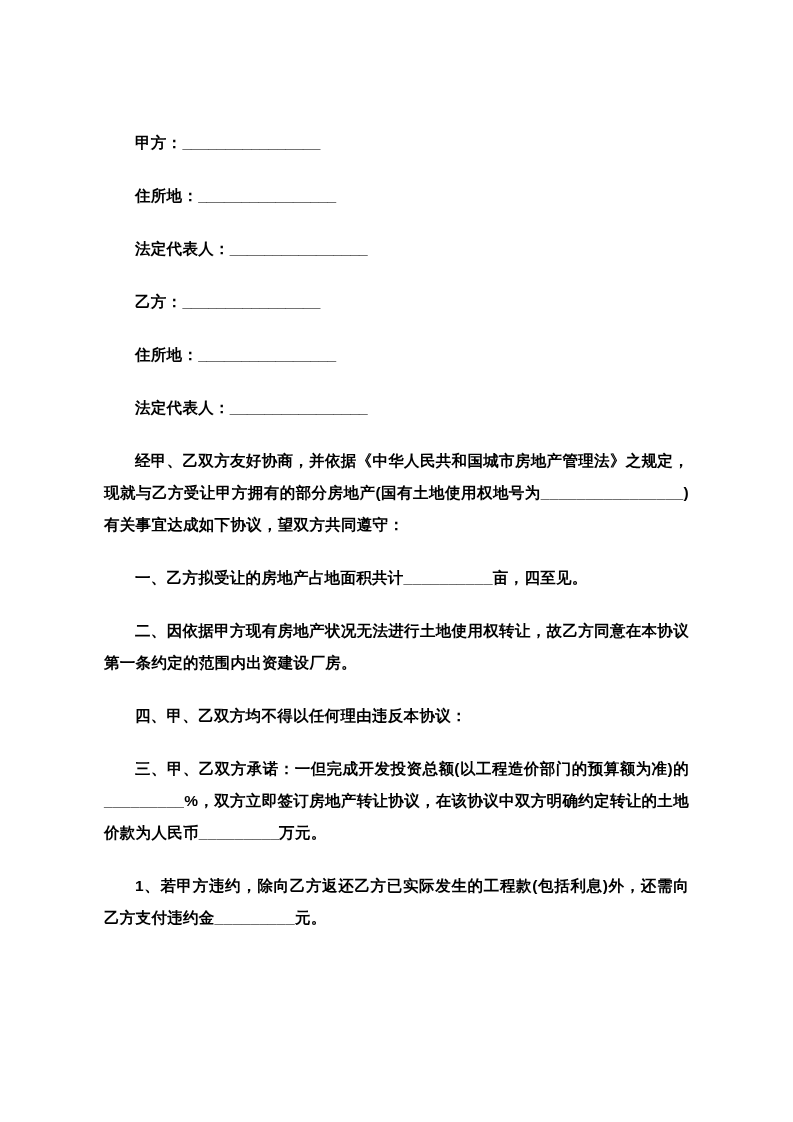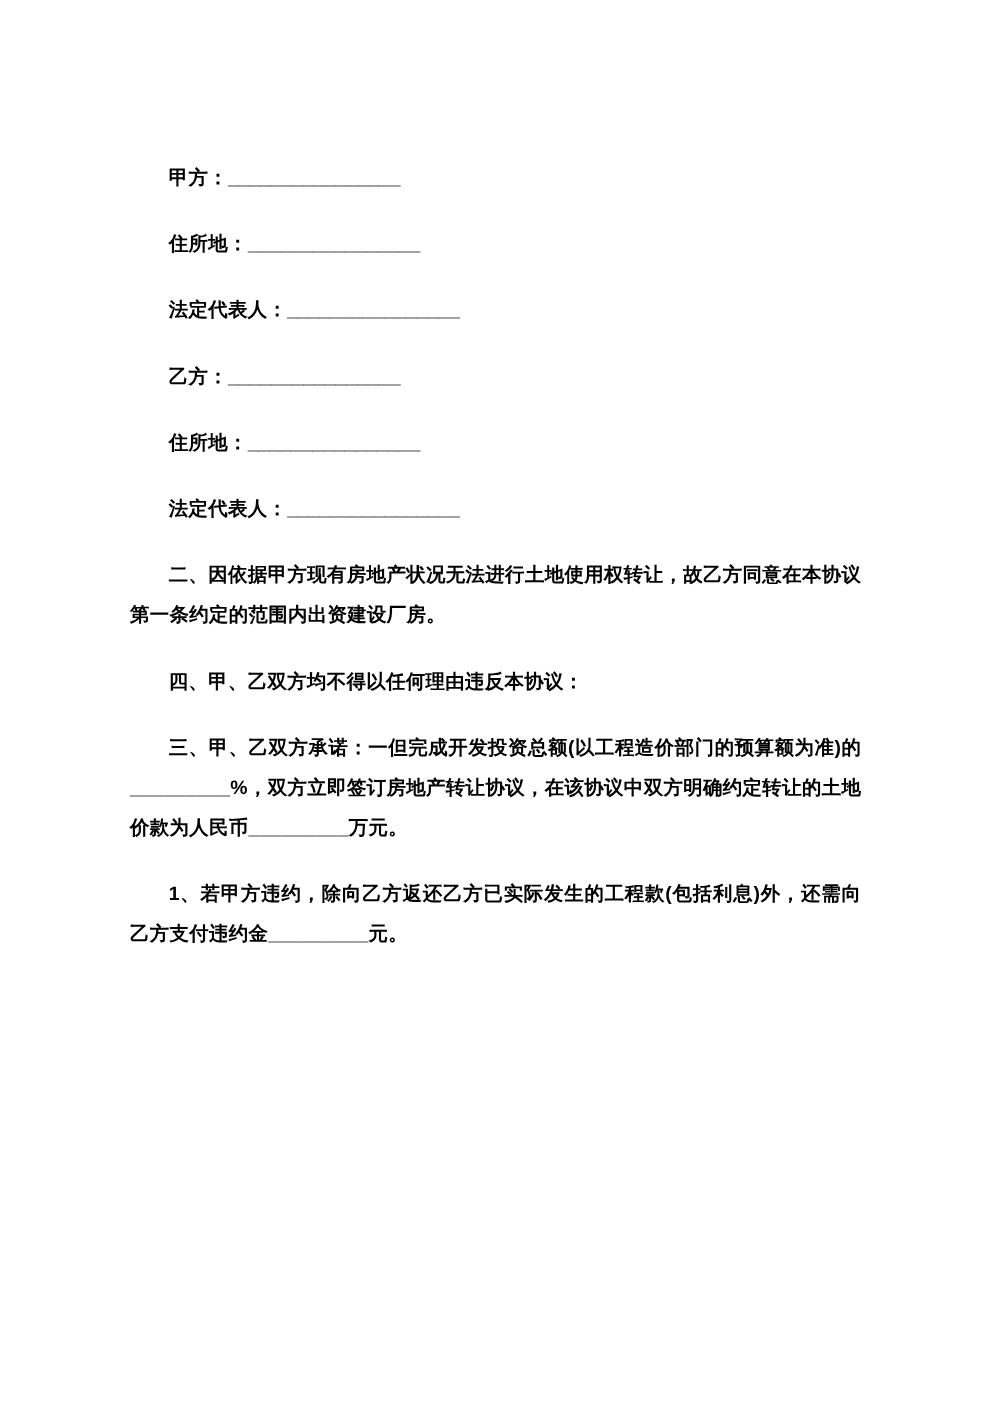--- a/index.html
+++ b/index.html
@@ -44,21 +44,23 @@
   <p class="line"><span>住所地：</span><span class="blank">________________</span></p>
 
   <p class="line"><span>法定代表人：</span><span class="blank">________________</span></p>
 
   <p class="line"><span>乙方：</span><span class="blank">________________</span></p>
 
   <p class="line"><span>住所地：</span><span class="blank">________________</span></p>
 
   <p class="line"><span>法定代表人：</span><span class="blank">________________</span></p>
 
+  <p class="para">经甲、乙双方友好协商，并依据《中华人民共和国城市房地产管理法》之规定，现就与乙方受让甲方拥有的部分房地产(国有土地使用权地号为________________)有关事宜达成如下协议，望双方共同遵守：</p>
 
+  <p class="para">一、乙方拟受让的房地产占地面积共计__________亩，四至见。</p>
 
   <p class="para">二、因依据甲方现有房地产状况无法进行土地使用权转让，故乙方同意在本协议第一条约定的范围内出资建设厂房。</p>
 
   <p class="para">四、甲、乙双方均不得以任何理由违反本协议：</p>
 
   <p class="para">三、甲、乙双方承诺：一但完成开发投资总额(以工程造价部门的预算额为准)的_________%，双方立即签订房地产转让协议，在该协议中双方明确约定转让的土地价款为人民币_________万元。</p>
 
   <p class="para">1、若甲方违约，除向乙方返还乙方已实际发生的工程款(包括利息)外，还需向乙方支付违约金_________元。</p>
 
 

